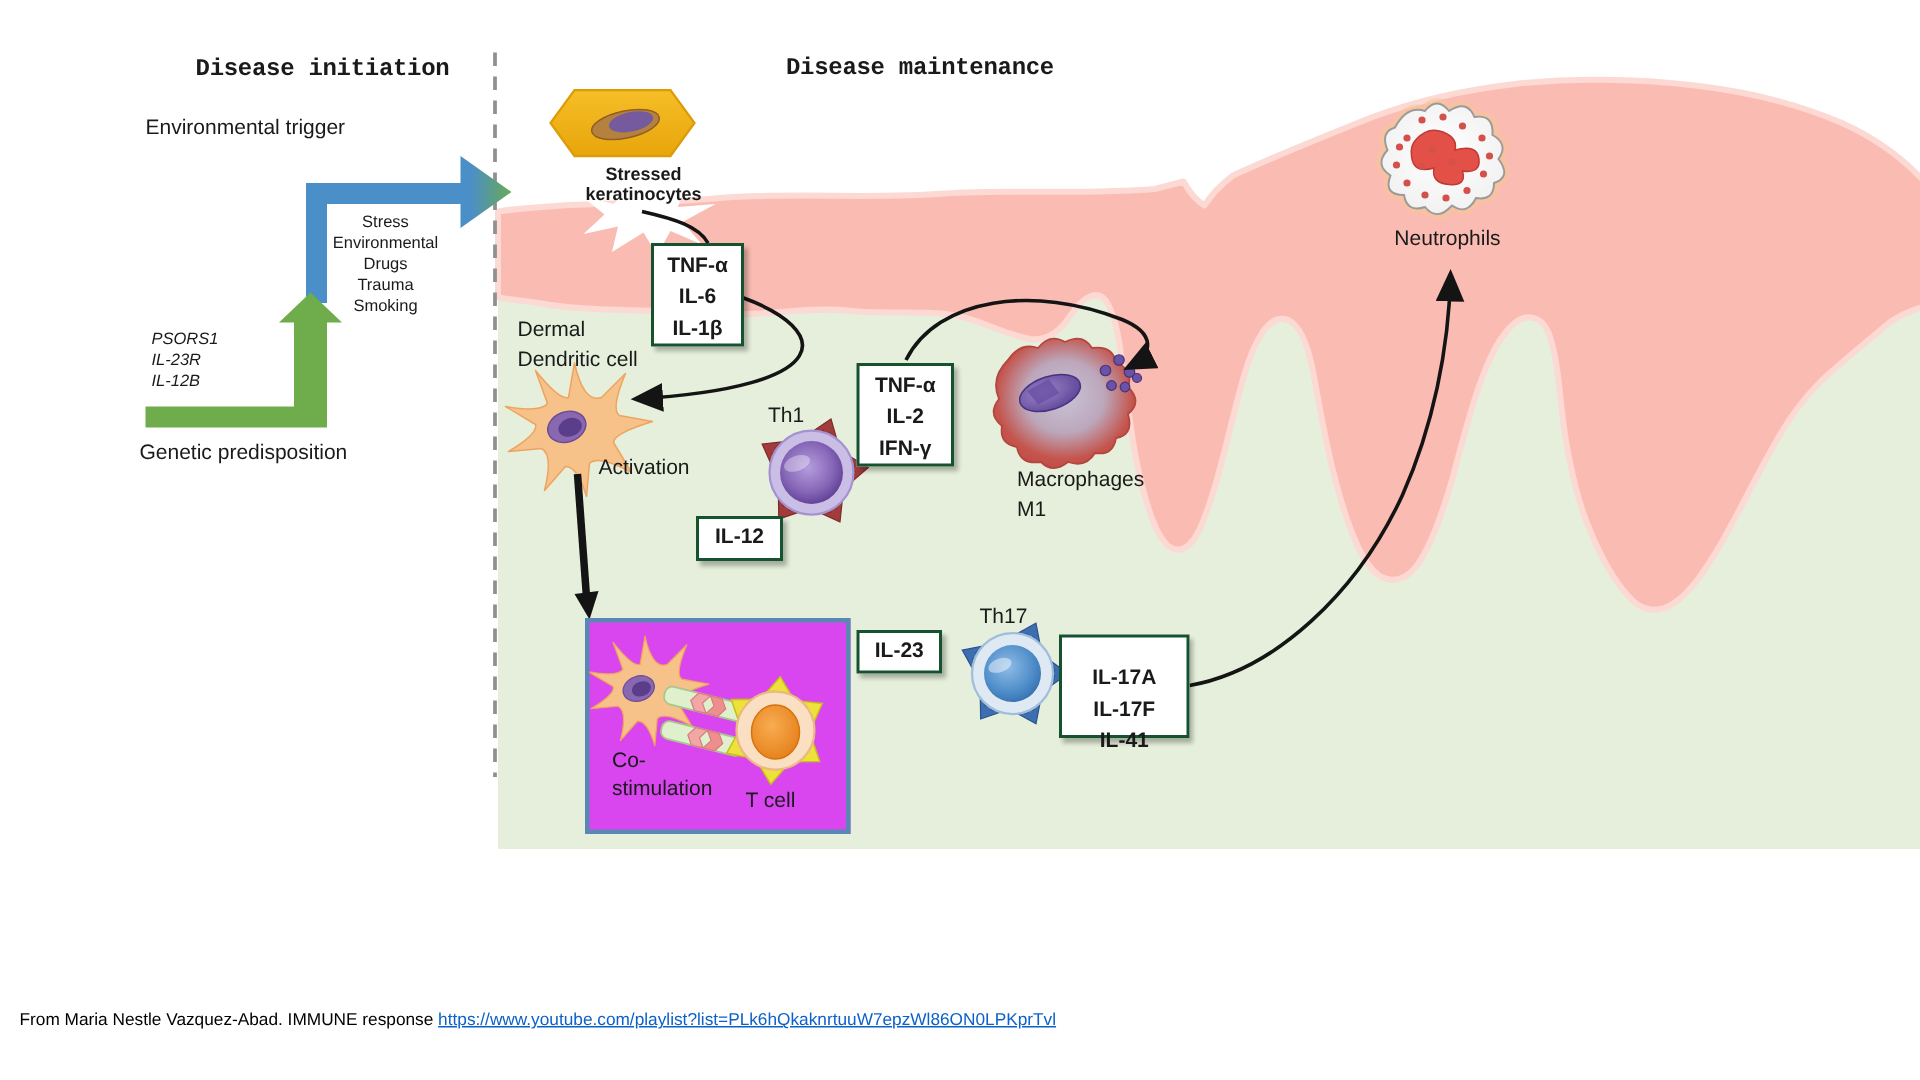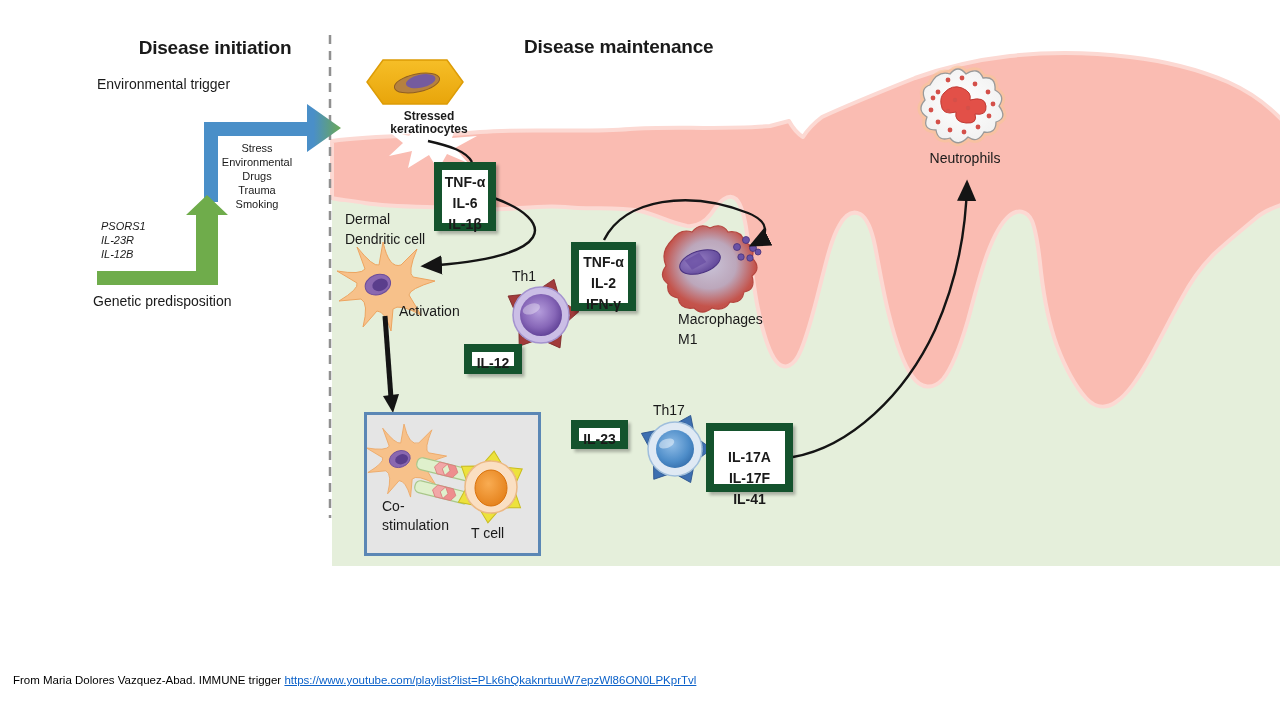--- a/index.html
+++ b/index.html
@@ -1,31 +1,31 @@
 <!DOCTYPE html>
 <html><head>
 <meta charset="utf-8">
 <style>
   html,body{margin:0;padding:0;background:#fff;}
   #canvas{position:relative;width:1280px;height:720px;background:#ffffff;overflow:hidden;
           font-family:"Liberation Sans",sans-serif;color:#1a1a1a;}
   .abs{position:absolute;}
-  .title{font-size:19px;font-weight:bold;letter-spacing:-0.2px;}
+  .title{font-size:16px;font-weight:bold;letter-spacing:-0.2px;font-family:Liberation Mono, monospace;}
   .lbl{font-size:14px;}
   .bold{font-weight:normal;}
   .small-list{font-size:11px;line-height:14px;text-align:center;}
   .genes{font-size:11px;line-height:14px;font-style:italic;}
-  .cbox{position:absolute;box-sizing:border-box;background:#fff;border:8px solid #14532d;
+  .cbox{position:absolute;box-sizing:border-box;background:#fff;border:2px solid #14532d;
         box-shadow:2.5px 3px 3px rgba(0,0,0,0.28);font-weight:bold;font-size:14px;
         text-align:center;}
   .cbox .ln{line-height:21px;}
   .cbox1{line-height:23px;}
   .kera-lbl{font-size:12px;font-weight:bold;line-height:13px;text-align:center;}
-  .costim{position:absolute;box-sizing:border-box;left:364px;top:412px;width:177px;height:144px;
-          background:#e5e5e5;border:3px solid #5B87B5;}
+  .costim{position:absolute;box-sizing:border-box;left:390px;top:412px;width:177px;height:144px;
+          background:#d946ef;border:3px solid #5B87B5;}
   .footer{font-size:11.5px;color:#000;}
   .footer a{color:#0B61C9;text-decoration:underline;cursor:pointer;}
   .it{font-style:italic;}
   svg{display:block;}
 </style>
 </head>
 <body>
 
 <div id="canvas">
 
@@ -305,16 +305,16 @@
       </g>
     </svg>
     <div class="abs lbl" style="left:15px;top:82px;line-height:19px">
       <div>Co-</div>
       <div>stimulation</div>
     </div>
     <div class="abs lbl" style="left:104px;top:110px">T cell</div>
   </div>
 
   <div class="abs footer" style="left:13px;top:674px">
-    <span>From Maria Dolores Vazquez-Abad. IMMUNE trigger </span><a>https://www.youtube.com/playlist?list=PLk6hQkaknrtuuW7epzWl86ON0LPKprTvl</a>
+    <span>From Maria Nestle Vazquez-Abad. IMMUNE response </span><a>https://www.youtube.com/playlist?list=PLk6hQkaknrtuuW7epzWl86ON0LPKprTvl</a>
   </div>
 
 </div>
 
 </body></html>

